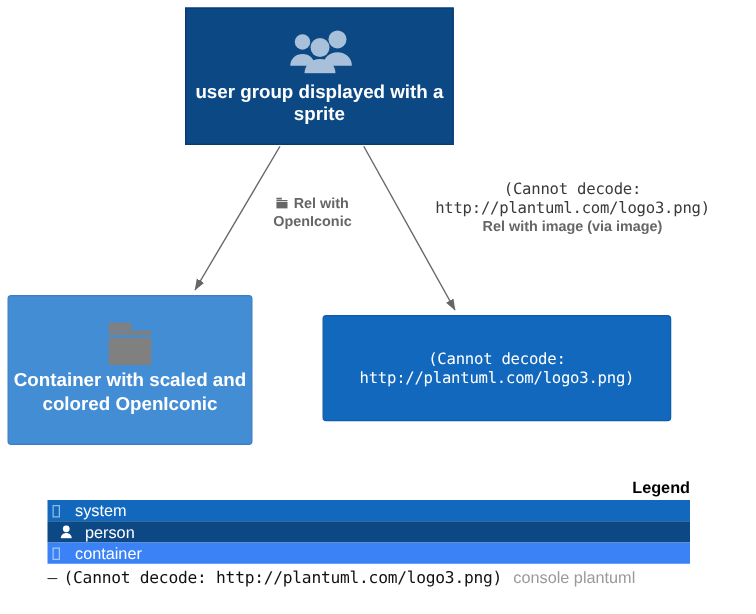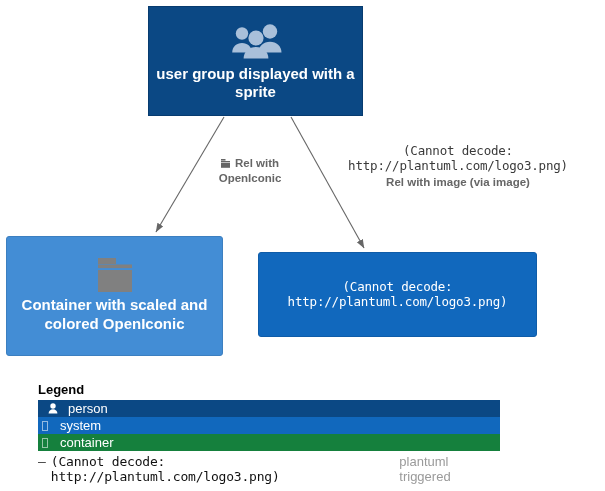--- a/index.html
+++ b/index.html
@@ -50,21 +50,21 @@
     font-size: 15px;
     font-weight: bold;
     line-height: 1.22;
     padding: 0 6px;
   }
 
   
   #container-node {
     left: 6px;
     top: 236px;
-    width: 217px;
+    width: 196px;
     height: 120px;
     background: #438dd5;
     border: 1px solid #3c7fc0;
     border-radius: 3px;
   }
   #container-node .sprite {
     margin-bottom: 4px;
     line-height: 0;
   }
   #container-node .node-label {
@@ -137,21 +137,22 @@
     display: block;
     margin-top: 2px;
     padding: 0 50px;
   }
 
   
   #legend {
     position: absolute;
     left: 38px;
     top: 382px;
-    width: 462px;
+    width: 514px;
+    text-align: right;
   }
   #legend-title {
     font-size: 13px;
     font-weight: bold;
     color: #000000;
     margin-bottom: 3px;
   }
   .legend-row {
     height: 17px;
     display: flex;
@@ -267,44 +268,44 @@
 
 <div class="edge-label" id="rel-image-label">
   <span class="mono">(Cannot decode:
 http://plantuml.com/logo3.png)</span>
   <span class="tagtext">Rel with image (via image)</span>
 </div>
 
 <div id="legend">
   <div id="legend-title">Legend</div>
 
+  <div class="legend-row" style="background:#1168bd">
+    <span class="legend-glyph" style="justify-content:flex-start;width:14px">
+      <i class="tofu"></i>
+    </span>
+    <span class="legend-name">system</span>
+  </div>
+
   <div class="legend-row" style="background:#0b4884">
     <span class="legend-glyph">
       <svg width="10" height="11" viewBox="0 0 10 11" xmlns="http://www.w3.org/2000/svg">
         <g fill="#ffffff">
           <circle cx="5" cy="3" r="2.7"></circle>
           <path d="M0.6 10.6c0-2.6 2-4.3 4.4-4.3s4.4 1.7 4.4 4.3z"></path>
         </g>
       </svg>
     </span>
     <span class="legend-name">person</span>
   </div>
 
-  <div class="legend-row" style="background:#1168bd">
-    <span class="legend-glyph" style="justify-content:flex-start;width:14px">
-      <i class="tofu"></i>
-    </span>
-    <span class="legend-name">system</span>
-  </div>
-
-  <div class="legend-row" style="background:#15803d">
+  <div class="legend-row" style="background:#3b82f6">
     <span class="legend-glyph" style="justify-content:flex-start;width:14px">
       <i class="tofu"></i>
     </span>
     <span class="legend-name">container</span>
   </div>
 
   <div id="legend-note">
     <span class="dash">—</span>
     <span class="mono">(Cannot decode: http://plantuml.com/logo3.png)</span>
-    <span class="muted">plantuml triggered</span>
+    <span class="muted">console plantuml</span>
   </div>
 </div>
 
 </body></html>

